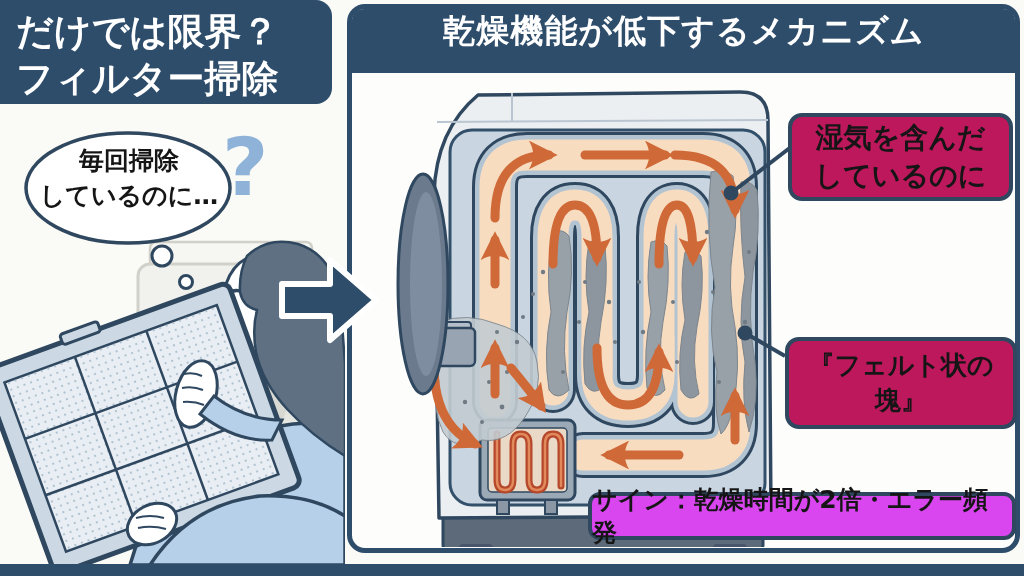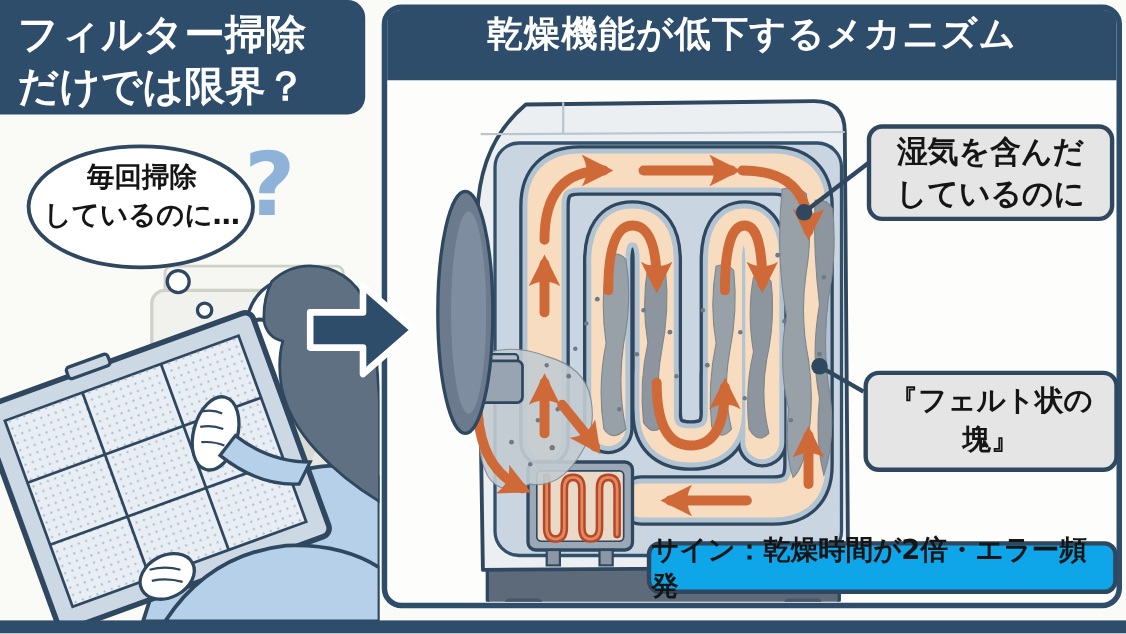--- a/index.html
+++ b/index.html
@@ -23,35 +23,35 @@
     color:#fff;font-weight:bold;font-size:33px;letter-spacing:1px;z-index:1;}
   .bottom-bar{left:0;bottom:0;width:1024px;height:12px;background:var(--navy);z-index:5;}
 
   .scene{left:0;top:104px;width:345px;height:461px;z-index:1;}
   .bubble-text{left:30px;top:143px;width:198px;text-align:center;font-weight:bold;
     color:var(--ink);font-size:25px;line-height:1.4;z-index:2;}
   .qmark{left:222px;top:128px;font-size:80px;font-weight:bold;color:var(--qblue);z-index:2;line-height:1;}
   .big-arrow{left:276px;top:248px;width:106px;height:104px;z-index:4;}
 
   .machine{left:352px;top:72px;width:663px;height:475px;z-index:1;}
-  .callout{background:#e5e5e5;border:4px solid var(--outline);border-radius:14px;
+  .callout{background:#be185d;border:4px solid var(--outline);border-radius:14px;
     display:flex;flex-direction:column;align-items:center;justify-content:center;
     font-weight:bold;color:var(--ink);z-index:3;text-align:center;line-height:1.35;}
   .callout-1{left:788px;top:113px;width:225px;height:88px;font-size:28px;}
   .callout-2{left:785px;top:313px;width:232px;height:92px;font-size:26px;margin-top:24px;}
-  .banner{left:588px;top:492px;width:428px;height:48px;background:#0ea5e9;
+  .banner{left:588px;top:492px;width:428px;height:48px;background:#d946ef;
     border:4px solid var(--outline);border-radius:12px;display:flex;align-items:center;
     justify-content:center;font-weight:bold;font-size:25px;color:var(--ink);z-index:3;}
 </style>
 </head>
 <body>
 
 <div class="abs left-header">
+  <div>だけでは限界？</div>
   <div>フィルター掃除</div>
-  <div>だけでは限界？</div>
 </div>
 
 <div class="abs right-panel"></div>
 <div class="abs right-header">
   <span>乾燥機能が低下するメカニズム</span>
 </div>
 
 <svg class="abs scene" viewBox="0 0 345 461">
 
   <g opacity="0.95">

